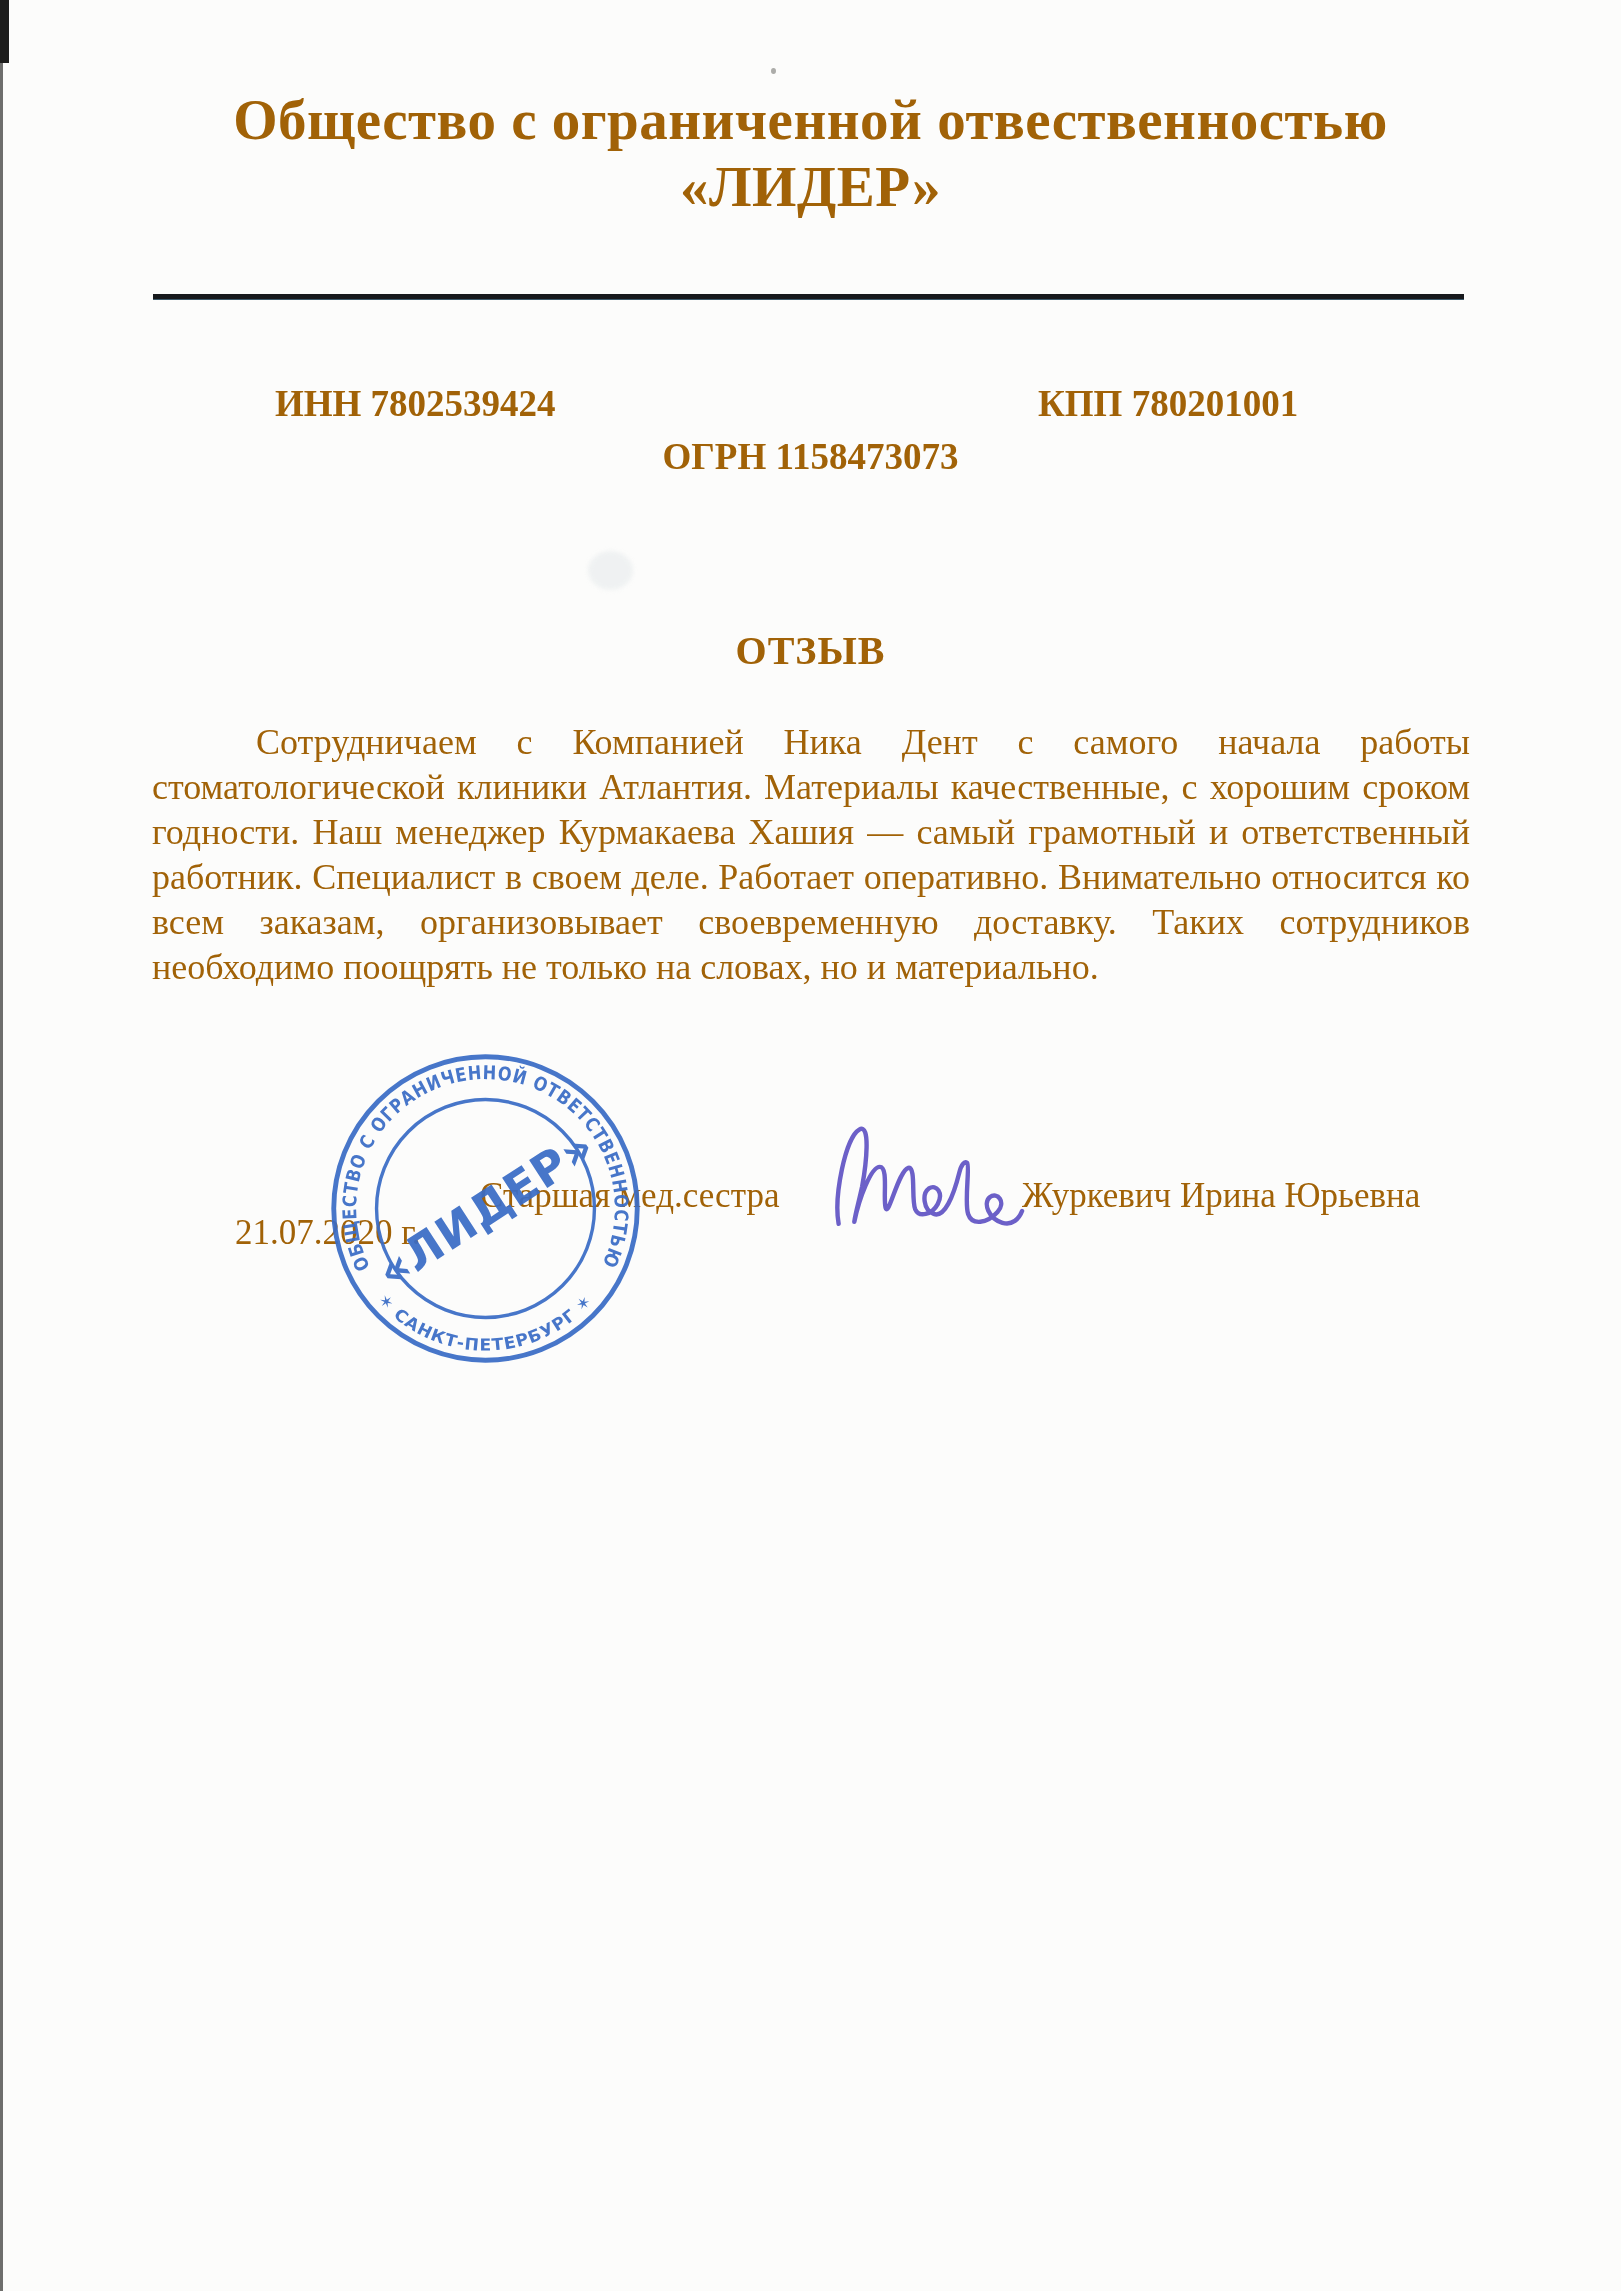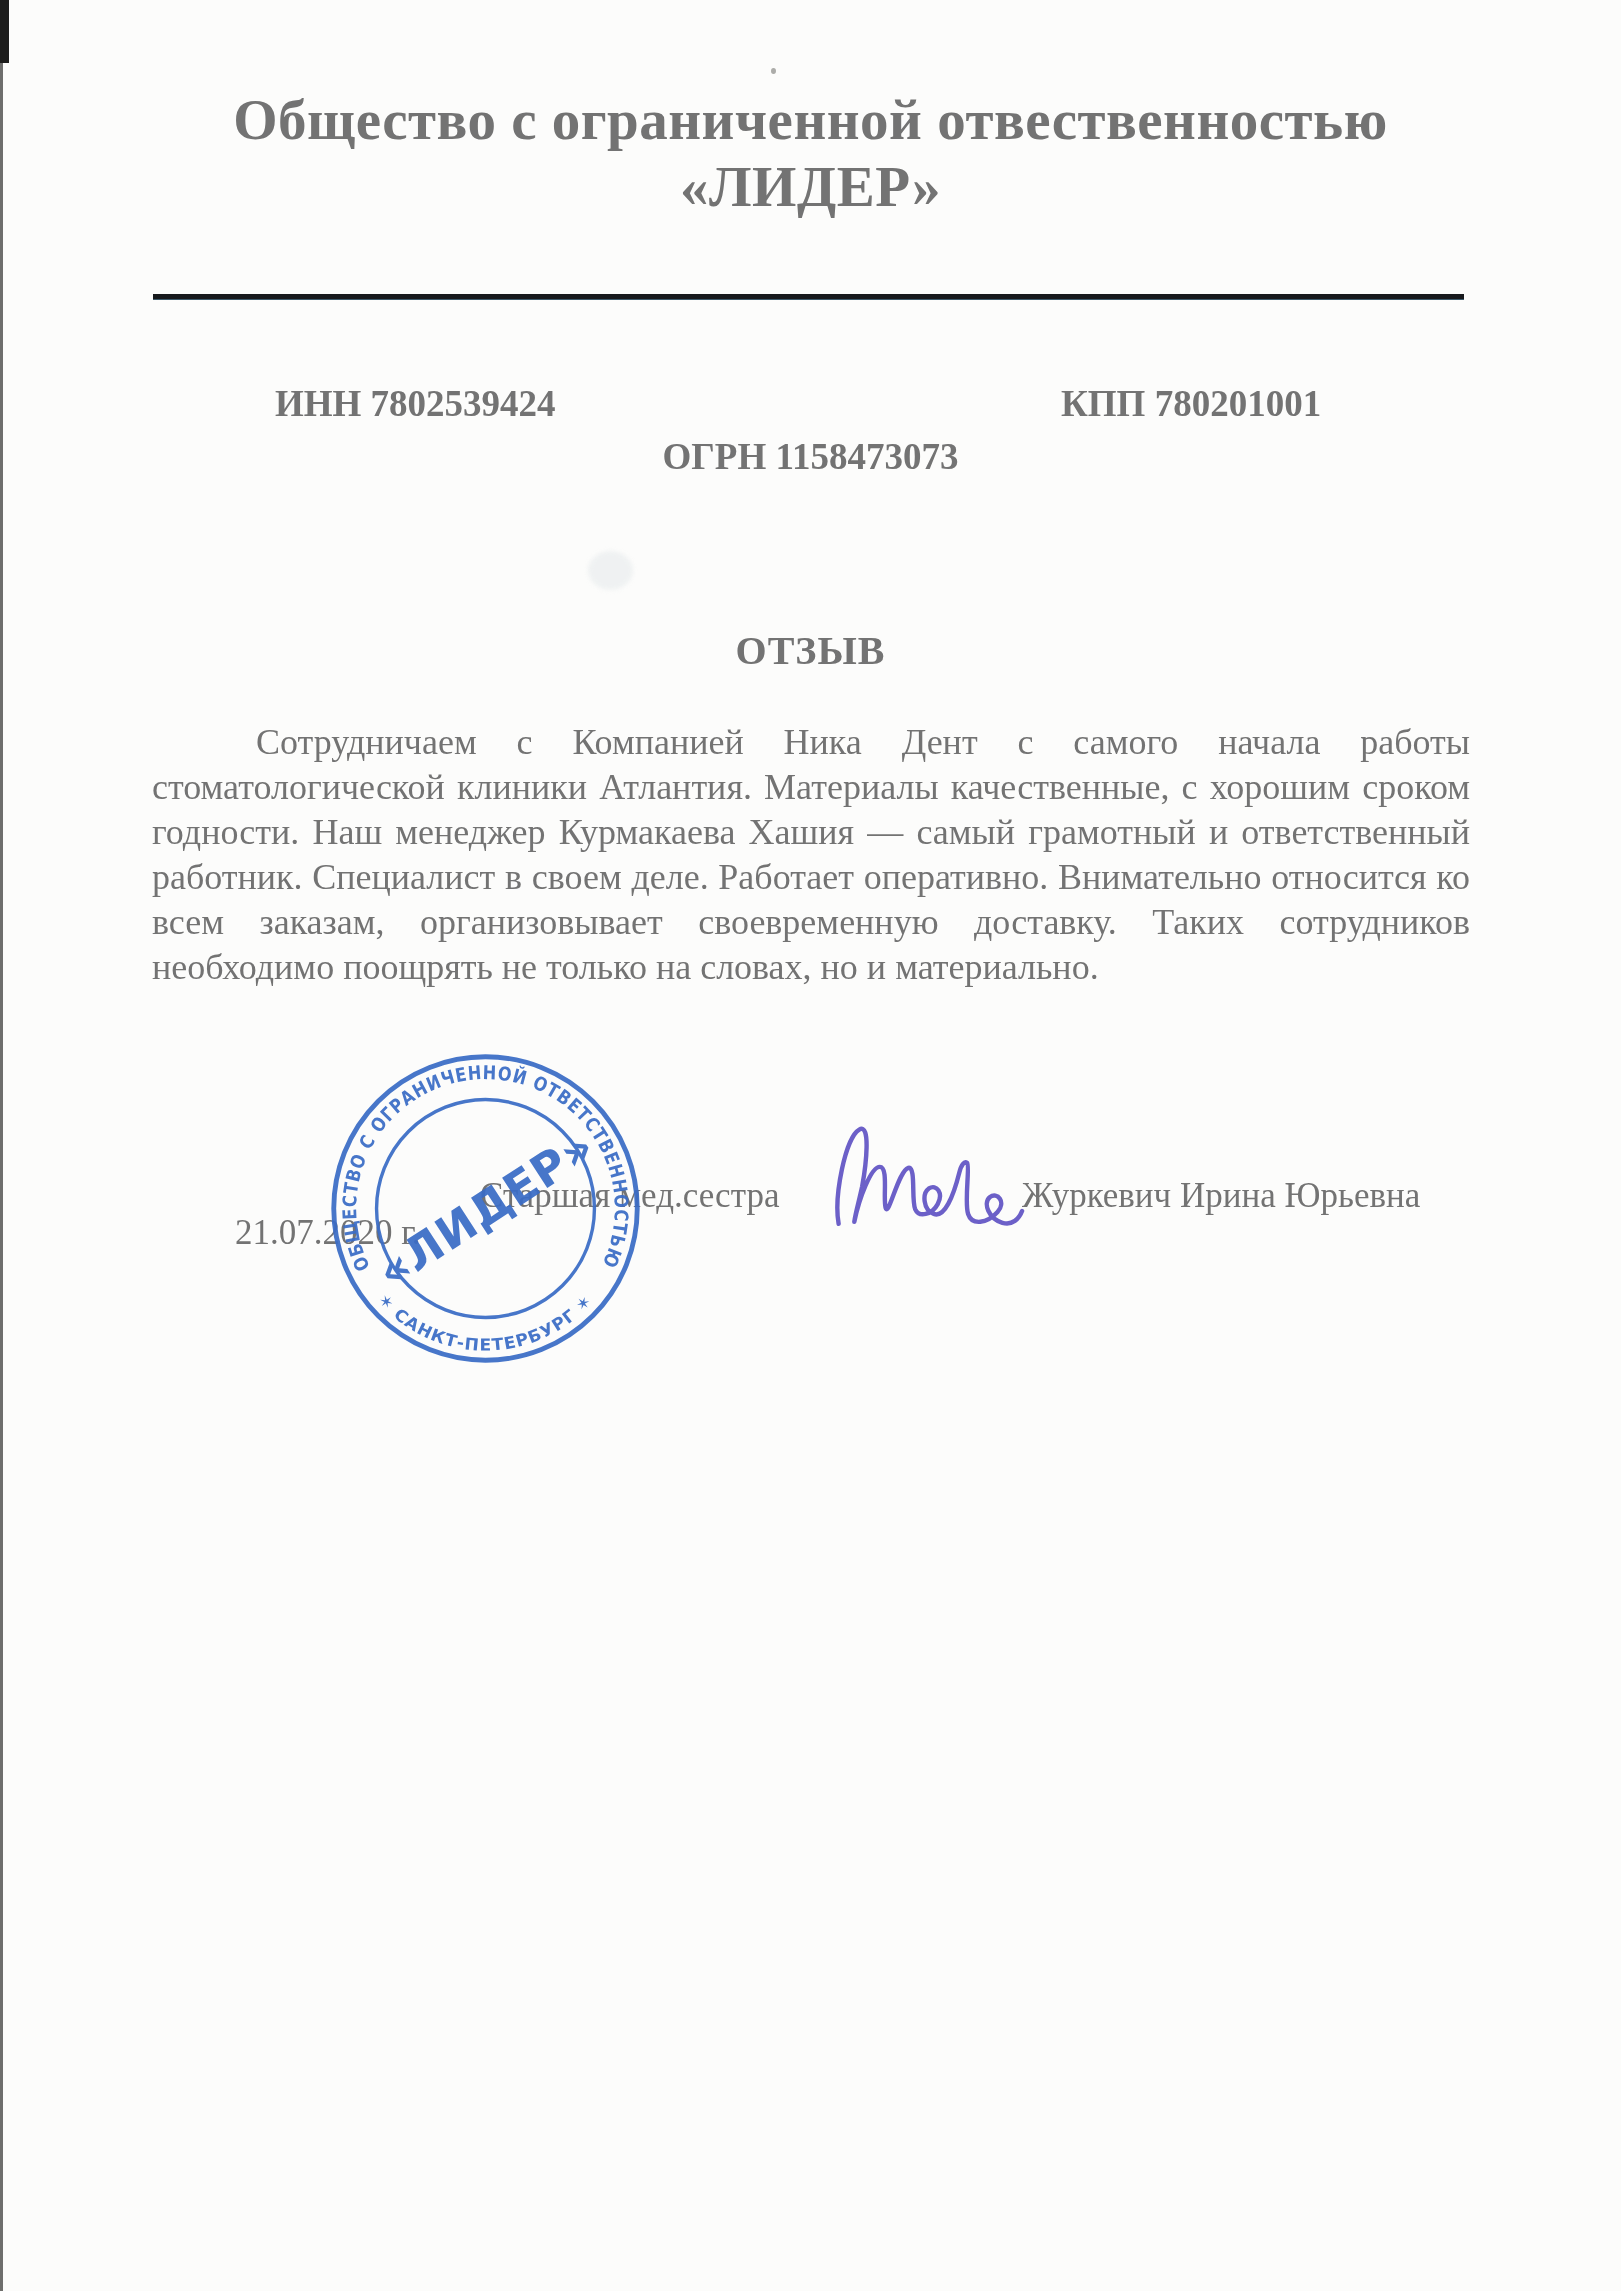--- a/index.html
+++ b/index.html
@@ -3,35 +3,35 @@
 <meta charset="utf-8">
 <style>
   html,body{margin:0;padding:0;}
   body{background:#9a9a9a;}
   .page{
     position:relative;
     width:1621px;height:2292px;
     margin:0 auto;
     background:#fcfcfb;
     font-family:"Liberation Serif", serif;
-    color:#737373;
+    color:#a16207;
     overflow:hidden;
   }
   .abs{position:absolute;}
   
   .edge-strip{left:0;top:0;width:2.9px;height:2292px;background:#4a4a48;opacity:.8;}
   .corner-mark{left:0;top:0;width:8.8px;height:63px;background:#1d1d1c;}
   .speck-top{left:771px;top:68px;width:4.9px;height:5.9px;border-radius:50%;background:#8a8a86;opacity:.7;}
   .smudge{left:588px;top:551px;width:45px;height:39px;background:#eceff0;border-radius:50%;filter:blur(2px);opacity:.8;}
   
   .title{left:0;right:0;top:86px;text-align:center;font-weight:bold;font-size:57px;line-height:67px;letter-spacing:0.5px;}
   .rule{left:153px;top:294px;width:1311px;height:4.9px;background:#17191c;border-bottom:1px solid #3d5a6b;}
   .address{left:0;right:0;top:306px;text-align:center;font-size:33px;}
   .req-inn{left:259px;top:382px;font-size:37px;font-weight:bold;margin-left:16px;}
-  .req-kpp{left:1061px;top:382px;font-size:37px;font-weight:bold;}
+  .req-kpp{left:1038px;top:382px;font-size:37px;font-weight:bold;}
   .req-ogrn{left:0;right:0;top:435px;text-align:center;font-size:37px;font-weight:bold;}
   
   .review-heading{left:0;right:0;top:627px;text-align:center;font-size:40px;font-weight:bold;letter-spacing:1px;}
   .review-body{
     left:152px;top:720px;width:1318px;
     font-size:36px;line-height:45px;
     text-align:justify;text-align-last:left;
     text-indent:104px;
   }
   

